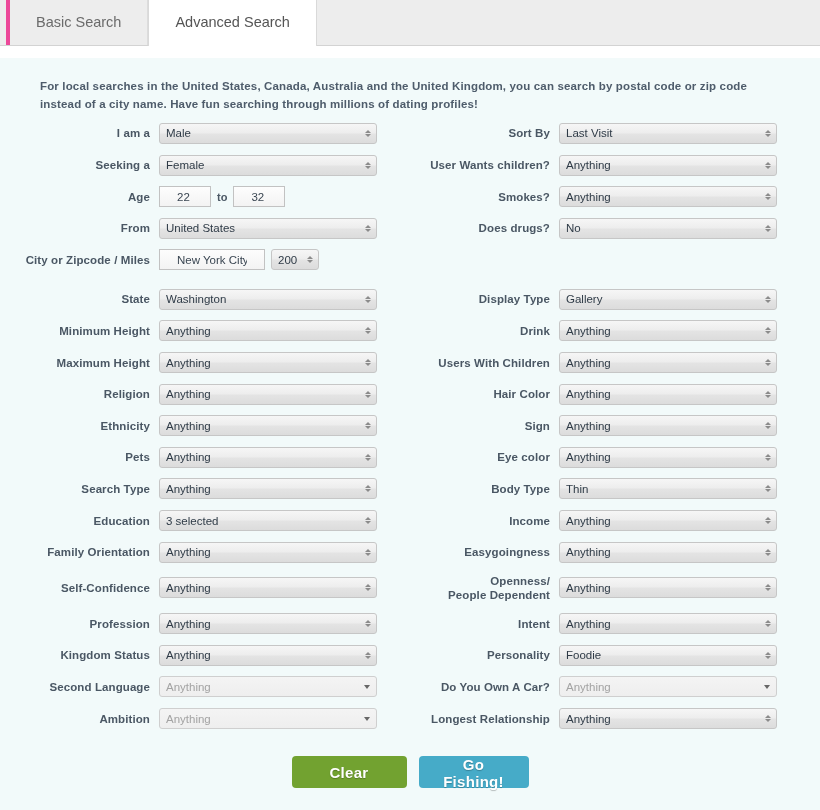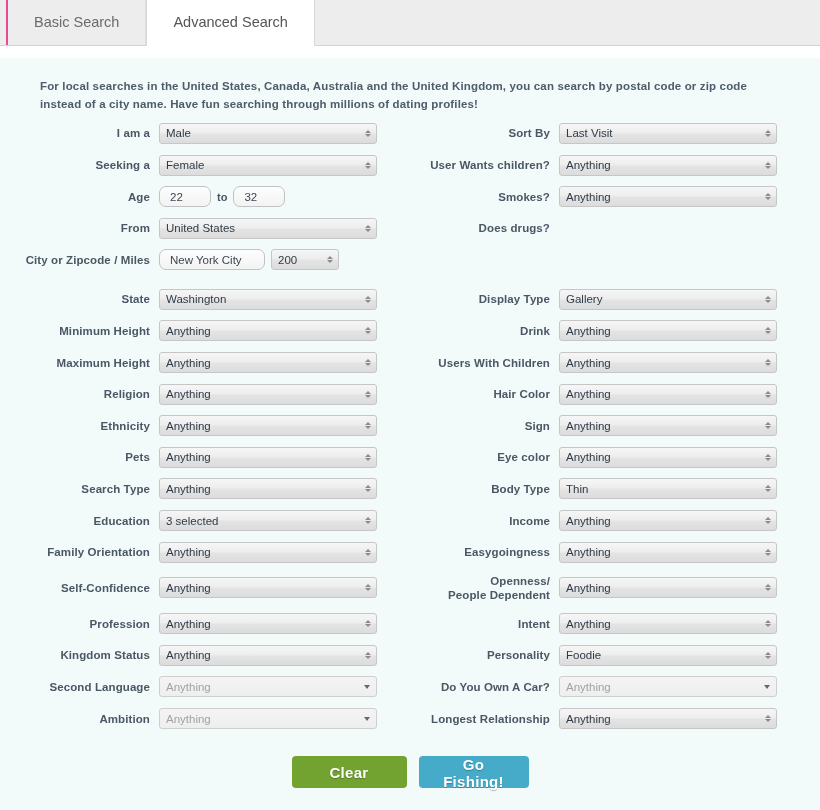--- a/index.html
+++ b/index.html
@@ -26,21 +26,21 @@
     align-items: flex-end;
     padding-left: 6px;
   }
   .tab {
     height: 45px;
     line-height: 45px;
     padding: 0 26px;
     font-size: 14.5px;
     color: #6b6b6b;
     box-sizing: border-box;
-    border-left: 2px solid #ec4899;
+    border-left: 4px solid #ec4899;
     border-right: 1px solid #dcdcdc;
     background: #ededed;
     white-space: nowrap;
     cursor: pointer;
   }
   .tab.active {
     background: #ffffff;
     color: #555555;
     position: relative;
     z-index: 2;
@@ -120,21 +120,21 @@
     font-size: 11.5px;
     color: #2f3b47;
     display: flex;
     align-items: center;
     padding: 0 18px 0 6px;
     white-space: nowrap;
     overflow: hidden;
     cursor: default;
   }
   .sel.w-main { width: 218px; }
-  .sel.w-miles { width: 68px; }
+  .sel.w-miles { width: 48px; }
   .sel .arrows {
     position: absolute;
     right: 5px;
     top: 50%;
     transform: translateY(-50%);
     width: 7px;
     height: 12px;
     display: flex;
     flex-direction: column;
     justify-content: center;
@@ -165,26 +165,26 @@
     border-left: 3.5px solid transparent;
     border-right: 3.5px solid transparent;
     border-top: 4px solid #676767;
   }
 
   
   .inp {
     height: 21px;
     box-sizing: border-box;
     border: 1px solid #c2c2c2;
-    border-radius: 7px;
+    border-radius: 0;
     background: linear-gradient(to bottom, #fdfdfd 0%, #f3f3f3 100%);
     font-family: "Liberation Sans", sans-serif;
     font-size: 11.5px;
     color: #3a4652;
-    padding: 0 10px;
+    padding: 0 17px;
     outline: none;
   }
   .inp.w-age { width: 52px; }
   .inp.w-city { width: 106px; }
   .to-sep {
     font-size: 11px;
     font-weight: bold;
     color: #4a5764;
     margin: 0 6px;
   }
@@ -508,20 +508,29 @@
             <span class="arrows">
                 <i class="up"></i>
                 <i class="down"></i>
               </span>
           </div>
         </div>
       </div>
 
       <div class="row">
         <div class="lbl">Does drugs?</div>
+        <div class="ctl">
+          <div class="sel w-main">
+            <span>No</span>
+            <span class="arrows">
+                <i class="up"></i>
+                <i class="down"></i>
+              </span>
+          </div>
+        </div>
       </div>
 
       <div class="row"></div>
       <div class="row spacer-top">
         <div class="lbl">Display Type</div>
         <div class="ctl">
           <div class="sel w-main">
             <span>Gallery</span>
             <span class="arrows">
                 <i class="up"></i>

